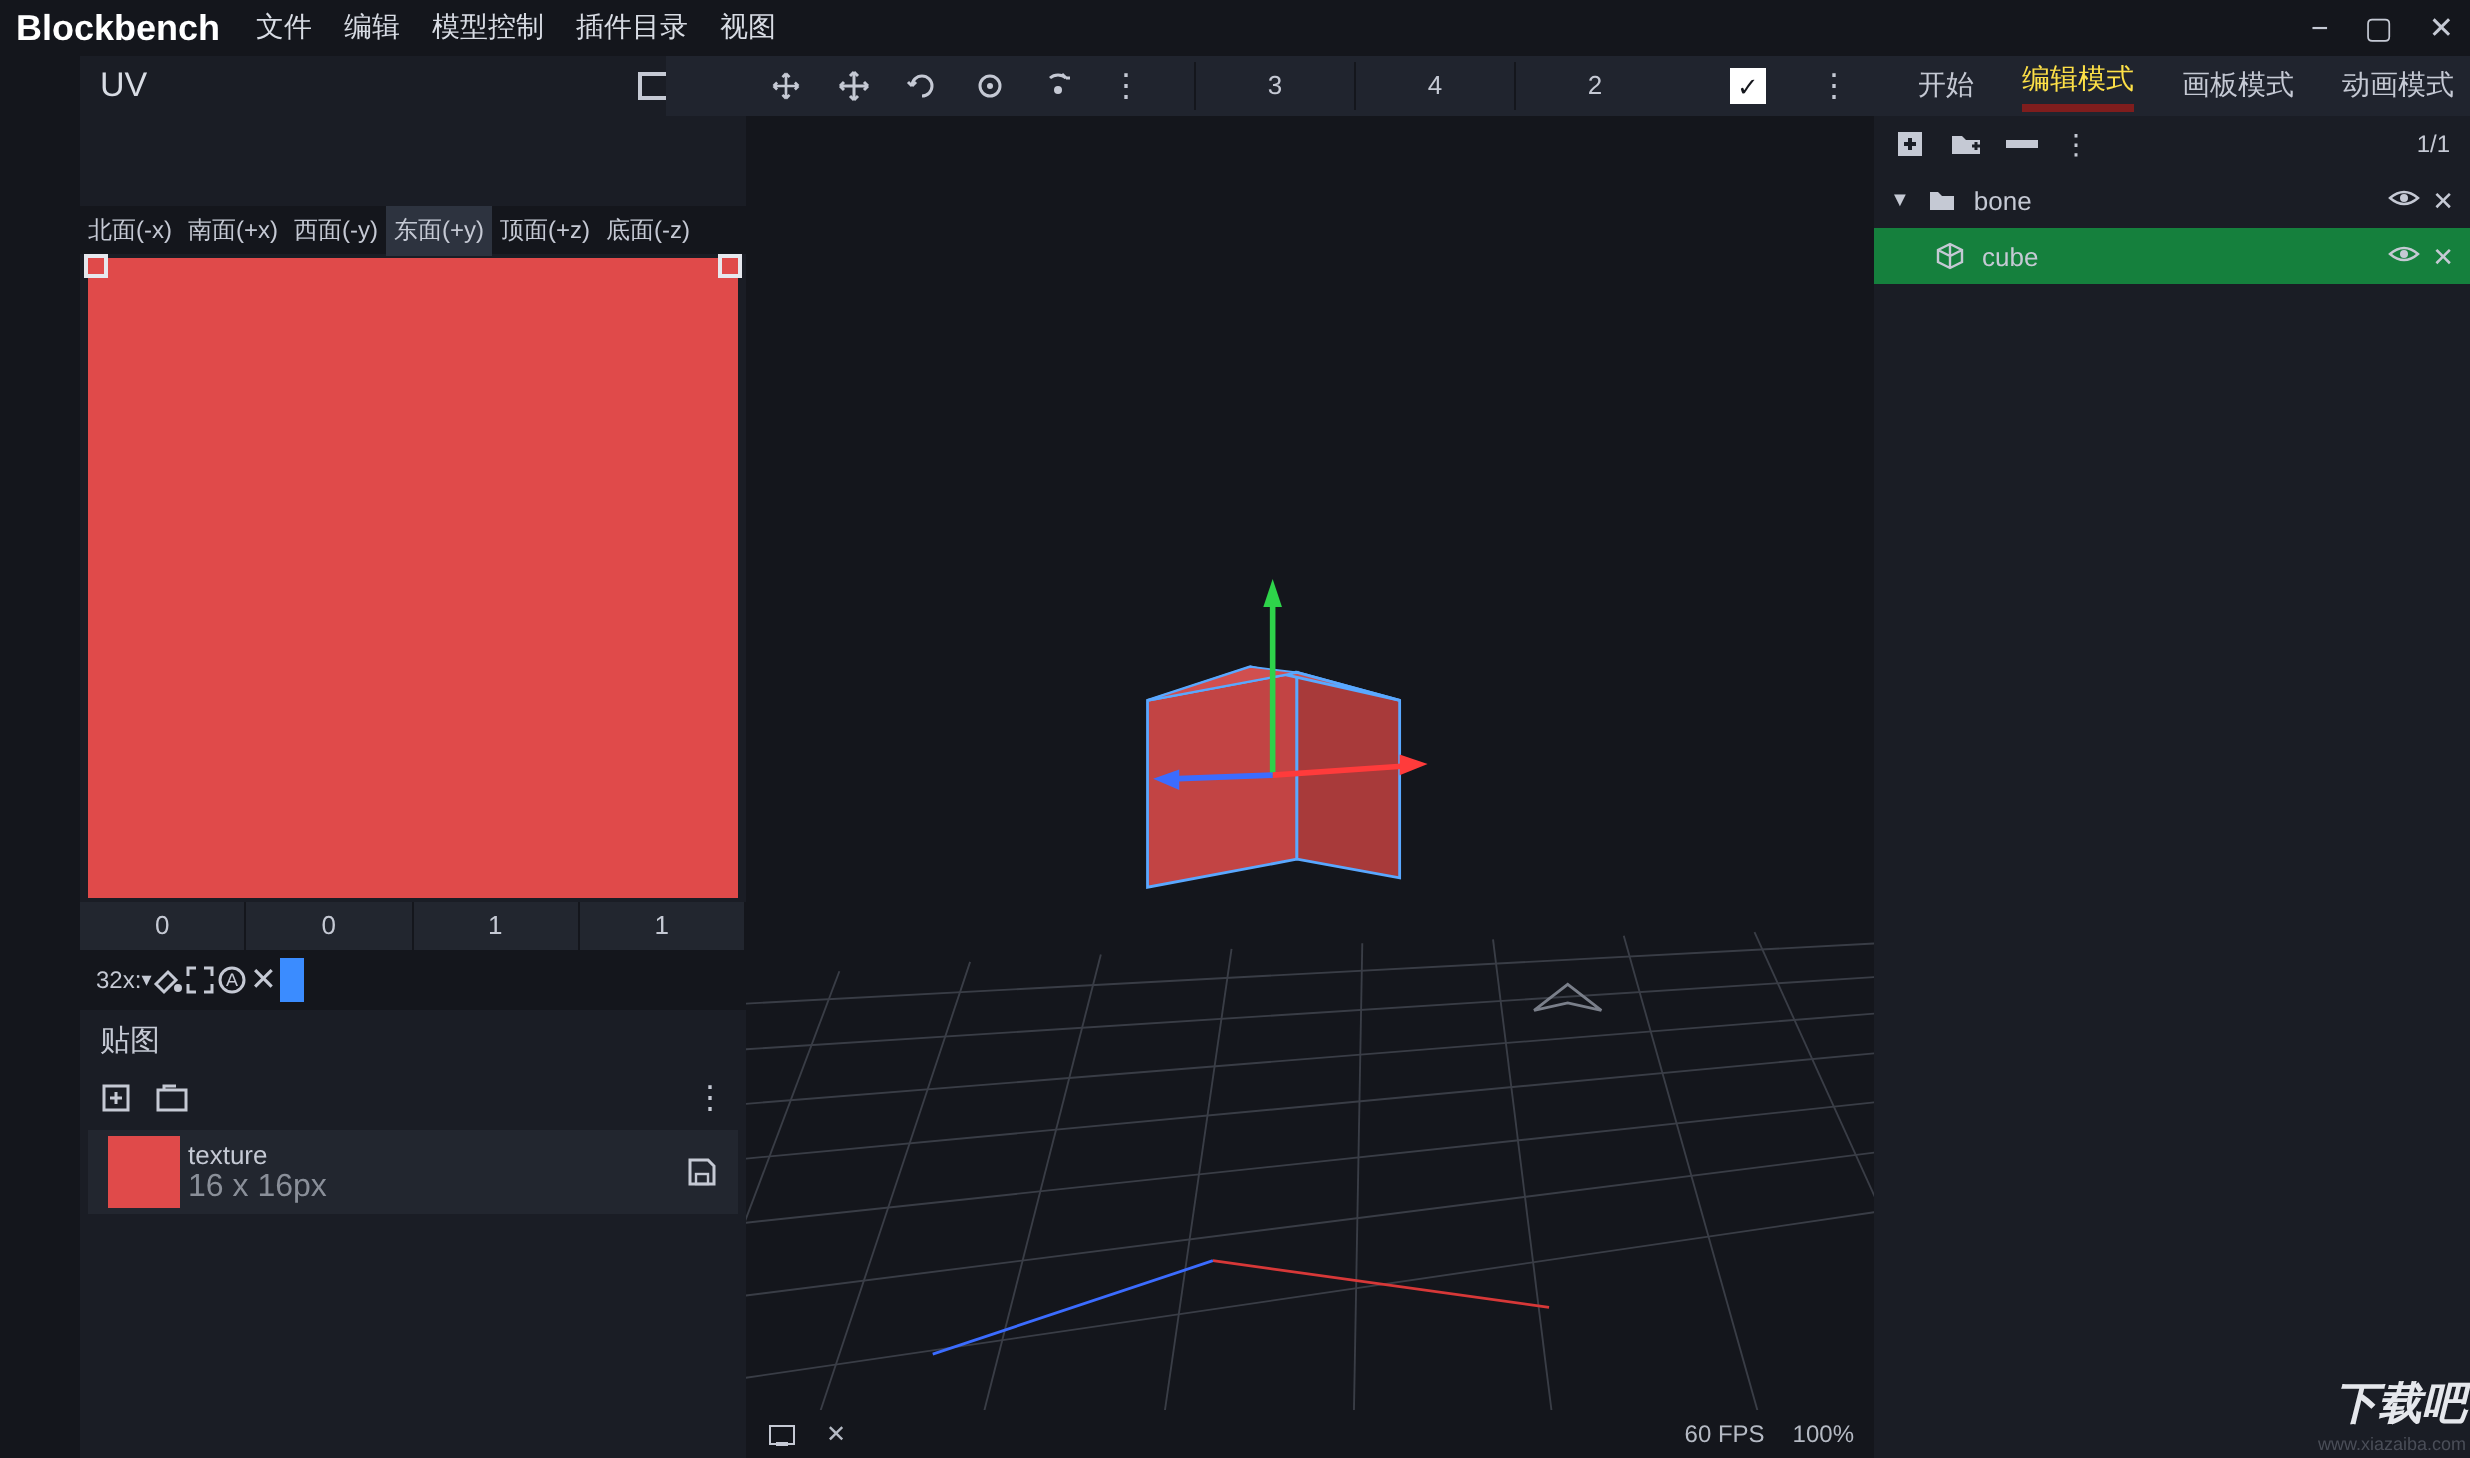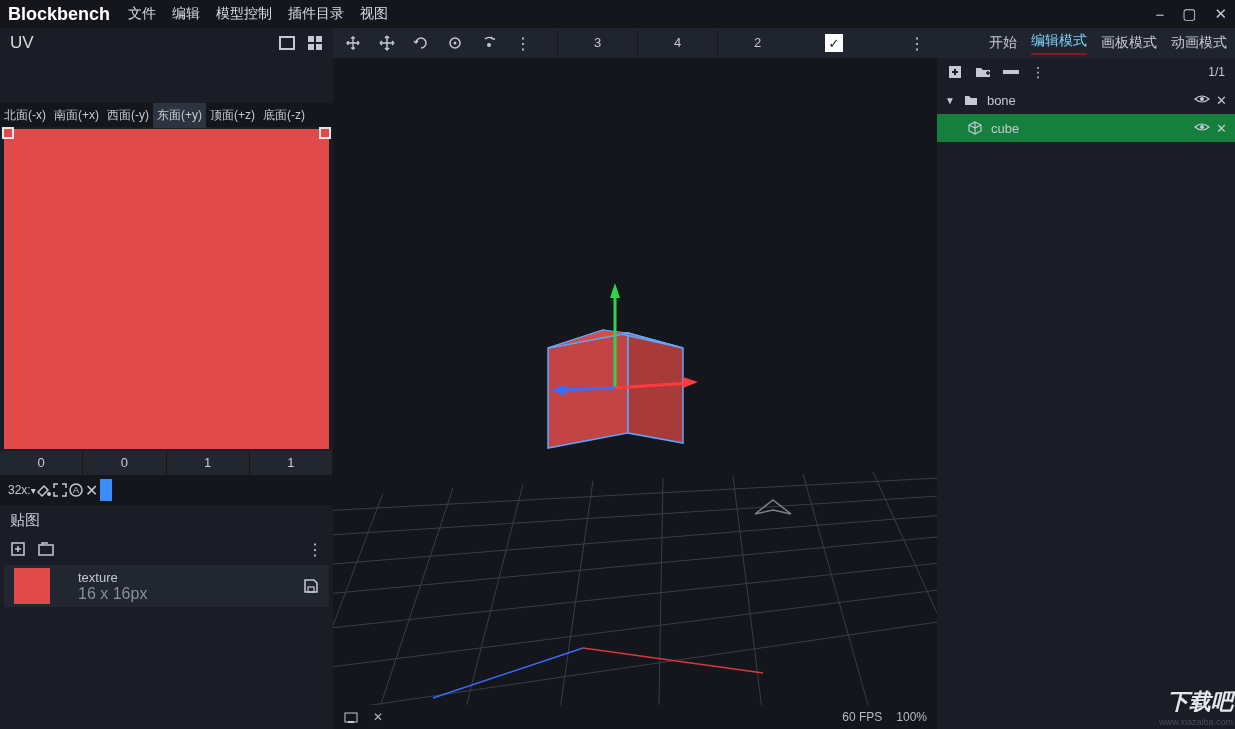--- a/index.html
+++ b/index.html
@@ -7,21 +7,21 @@
 .titlebar { height: 28px; background: #14161c; display: flex; align-items: center; padding: 0 8px; }
 .titlebar .app-name { color: #fff; font-weight: 600; font-size: 18px; margin-right: 18px; }
 .titlebar .menu { display: flex; gap: 16px; font-size: 14px; color: #d8dce4; }
 .titlebar .menu span { cursor: pointer; }
 .titlebar .spacer { flex: 1; }
 .titlebar .winctl { display: flex; gap: 18px; font-size: 15px; align-items: center; }
 .titlebar .winctl span { cursor: pointer; }
 
 .modebar { height: 30px; background: #20242e; display: flex; padding-left: 938px; align-items: center; gap: 14px; font-size: 14px; }
 
-.main { display: flex; height: calc(729px - 28px); }
+.main { display: flex; height: calc(729px - 28px); padding-left: 40px; }
 .left { width: 333px; display: flex; flex-direction: column; background: #1a1d25; }
 .center { flex: 1; background: #14161c; position: relative; }
 .right { width: 298px; background: #1a1d25; display: flex; flex-direction: column; }
 
 
 .uv-header { height: 30px; display: flex; align-items: center; padding: 0 10px; }
 .uv-header .title { font-size: 17px; color: #d8dce4; flex: 1; }
 .uv-header .icons { display: flex; gap: 12px; }
 .uv-faces { height: 24px; display: flex; font-size: 12px; align-items: center; background: #14161c; margin-top: 45px; }
 .uv-faces span { padding: 4px 4px; cursor: pointer; }
@@ -32,21 +32,21 @@
 .uv-canvas .handle.tr { top: -2px; right: -2px; }
 .uv-coords { height: 24px; display: flex; background: #22262f; }
 .uv-coords div { flex: 1; text-align: center; font-size: 13px; line-height: 24px; border-right: 1px solid #14161c; }
 .uv-tools { height: 30px; display: flex; align-items: center; padding: 0 8px; background: #14161c; }
 .uv-tools .zoom { font-size: 12px; }
 .uv-tools .colorchip { width: 12px; height: 22px; background: #3b8cff; }
 .uv-tools .colorbar { flex: 1; height: 8px; }
 .tex-header { height: 30px; display: flex; align-items: center; padding: 0 10px; font-size: 15px; }
 .tex-tools { height: 28px; display: flex; align-items: center; gap: 12px; padding: 0 10px; }
 .tex-tools .dots { margin-left: auto; }
-.tex-item { height: 42px; display: flex; align-items: center; gap: 28px; padding: 0 10px; background: #22262f; margin: 2px 4px; }
+.tex-item { height: 42px; display: flex; align-items: center; gap: 4px; padding: 0 10px; background: #22262f; margin: 2px 4px; }
 .tex-item .swatch { width: 36px; height: 36px; background: #e04a4a; }
 .tex-item .meta { flex: 1; font-size: 13px; }
 .tex-item .meta .dim { font-size: 16px; color: #8a8f99; }
 
 
 .center .toolbar { position: absolute; top: 0; left: 0; right: 0; height: 30px; display: flex; align-items: center; gap: 18px; padding: 0 12px; background: #20242e; z-index:11; }
 .center .toolbar .nums { display: flex; gap: 0; margin-left: 8px; }
 .center .toolbar .nums div { width: 80px; text-align: center; border-left: 1px solid #14161c; font-size: 13px; line-height:24px; }
 .center .toolbar .check { width:18px; height:18px; background:#fff; color:#14161c; display:flex; align-items:center; justify-content:center; font-size:13px; margin-left:10px;}
 .center .toolbar .dots { margin-left:auto; }
@@ -340,23 +340,23 @@
               <circle cx="8" cy="6" r="2" fill="#c5c9d4"></circle>
             </svg>
           </span>
         <span>✕</span>
       </span>
     </div>
   </div>
 </div>
 
 <div style="position:absolute; top:28px; left:333px; right:0; height:30px; background:#20242e; z-index:10;"></div>
-<div style="position:absolute; top:28px; right:8px; height:30px; display:flex; align-items:center; gap:14px; font-size:14px; z-index:12;">
+<div style="position:absolute; top:28px; right:8px; height:30px; display:flex; align-items:center; gap:24px; font-size:14px; z-index:12;">
   <span>开始</span>
-  <span style="border-bottom:2px solid #7f1d1d; padding-bottom:3px; color:#7dd3fc;">编辑模式</span>
+  <span style="border-bottom:4px solid #7f1d1d; padding-bottom:3px; color:#fde047;">编辑模式</span>
   <span>画板模式</span>
   <span>动画模式</span>
 </div>
 
 <div class="watermark">
   <div style="font-size:22px; font-weight:bold; color:#e5e7ec; font-style:italic;">下载吧</div>
   <div>www.xiazaiba.com</div>
 </div>
 
 </body></html>

